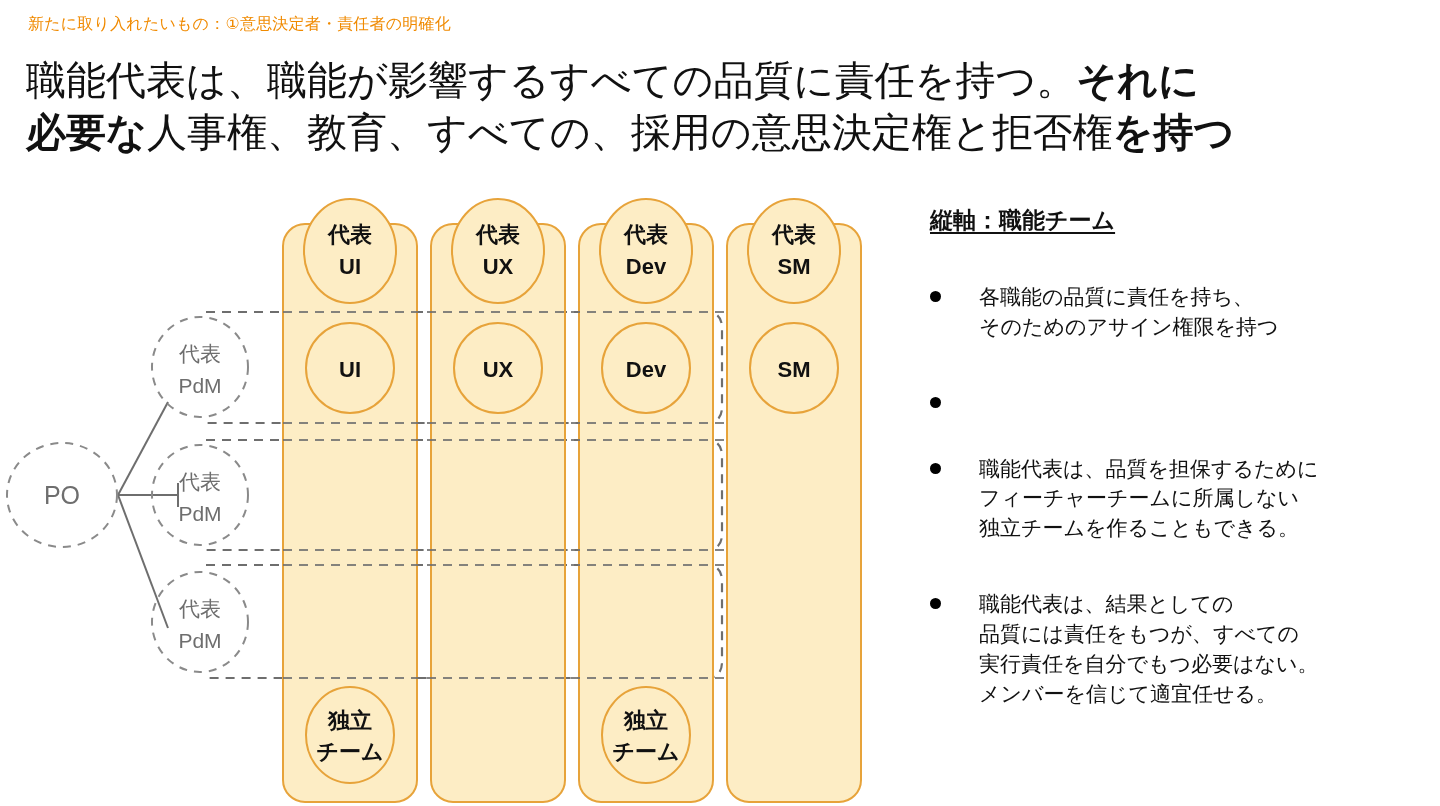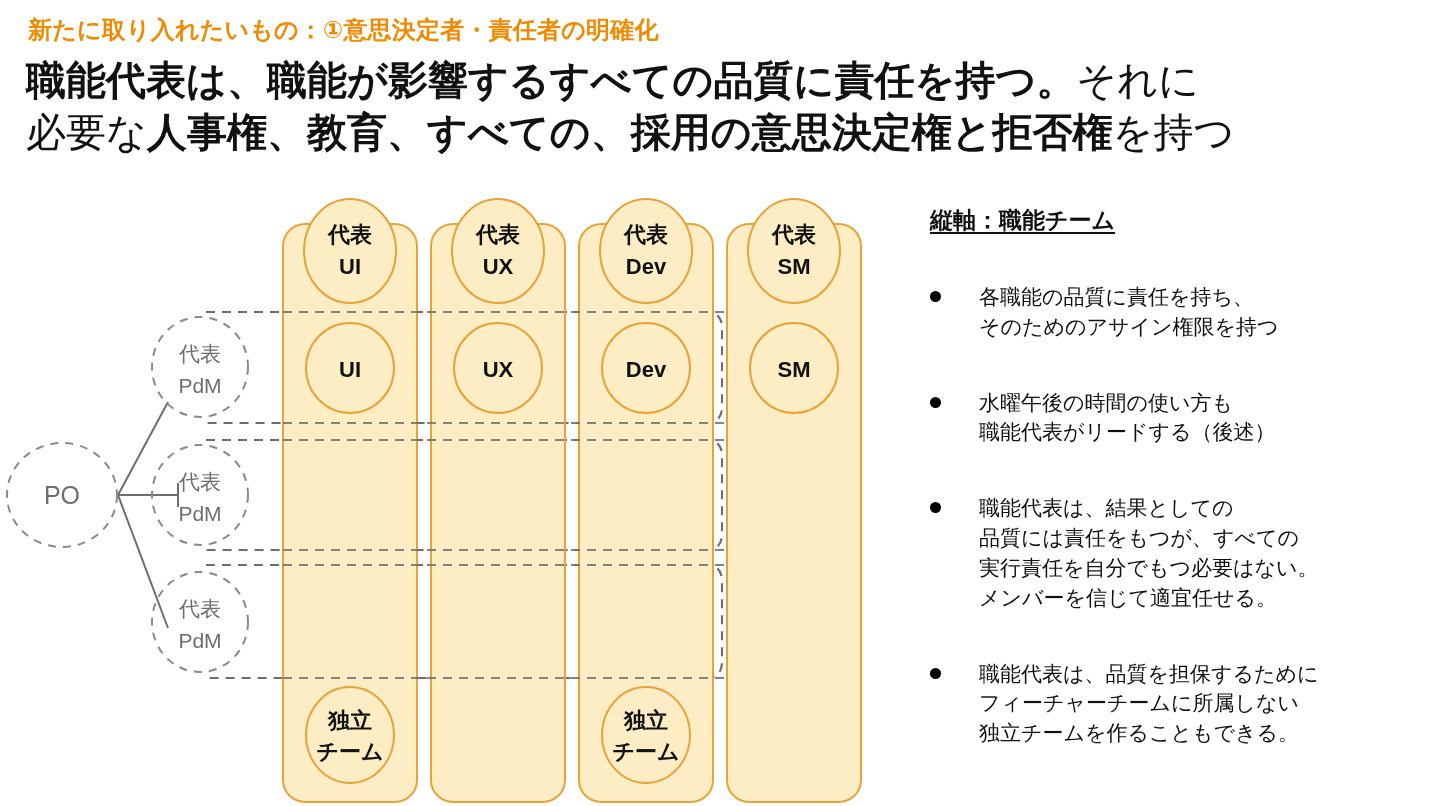--- a/index.html
+++ b/index.html
@@ -14,38 +14,38 @@
     overflow: hidden;
     font-family: "Liberation Sans", "DejaVu Sans", sans-serif;
     color: #000000;
   }
 
   
   .eyebrow {
     position: absolute;
     left: 28px;
     top: 14px;
-    font-size: 24px;
-    font-weight: bold;
+    font-size: 16px;
+    font-weight: normal;
     color: #F08A00;
     letter-spacing: 0.2px;
     white-space: nowrap;
   }
   .headline {
     position: absolute;
     left: 26px;
     top: 54px;
     width: 1340px;
     font-size: 40px;
     line-height: 1.30;
     color: #111111;
     white-space: nowrap;
   }
-  .headline .hl-strong { font-weight: bold; }
-  .headline .hl-light  { font-weight: normal; }
+  .headline .hl-strong { font-weight: normal; }
+  .headline .hl-light  { font-weight: bold; }
   .headline .line { display: block; }
 
   
   #diagram {
     position: absolute;
     left: 0;
     top: 180px;
     width: 920px;
     height: 626px;
   }
@@ -205,31 +205,29 @@
   <div class="notes-title">縦軸：職能チーム</div>
 
   <div class="note-item">
     <span class="note-bullet"></span>
     <span class="note-text">各職能の品質に責任を持ち、
 そのためのアサイン権限を持つ</span>
   </div>
 
   <div class="note-item">
     <span class="note-bullet"></span>
-    <span class="note-text">水曜午後の時間の使い方も
-職能代表がリードする（後述）</span>
+  </div>
+
+  <div class="note-item">
+    <span class="note-bullet"></span>
+    <span class="note-text">職能代表は、品質を担保するために
+フィーチャーチームに所属しない
+独立チームを作ることもできる。</span>
   </div>
 
   <div class="note-item">
     <span class="note-bullet"></span>
     <span class="note-text">職能代表は、結果としての
 品質には責任をもつが、すべての
 実行責任を自分でもつ必要はない。
 メンバーを信じて適宜任せる。</span>
   </div>
-
-  <div class="note-item">
-    <span class="note-bullet"></span>
-    <span class="note-text">職能代表は、品質を担保するために
-フィーチャーチームに所属しない
-独立チームを作ることもできる。</span>
-  </div>
 </div>
 
 </body></html>

